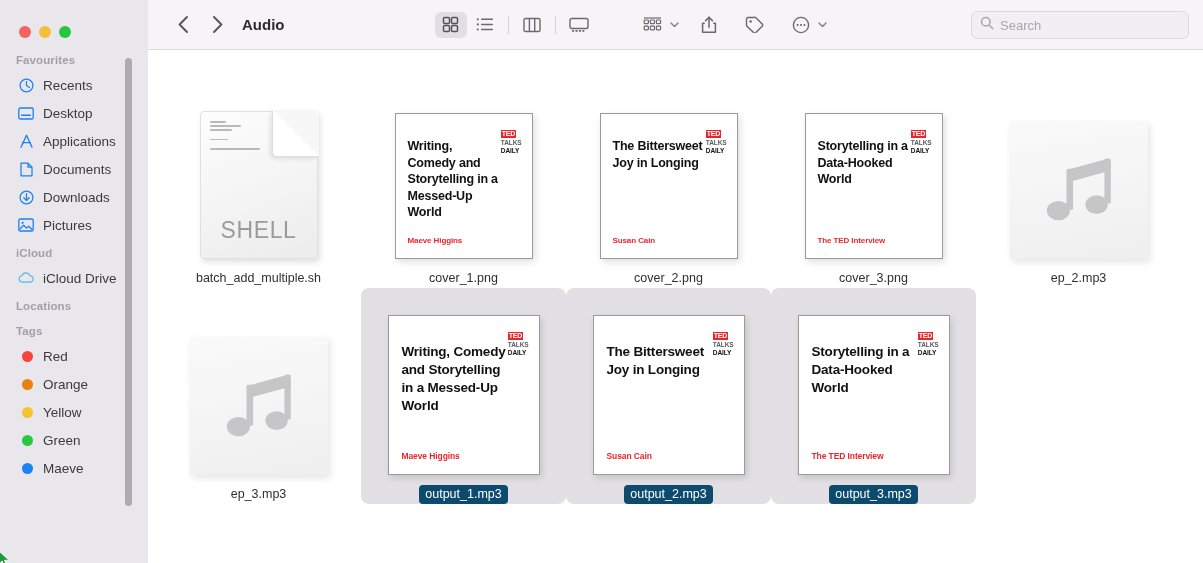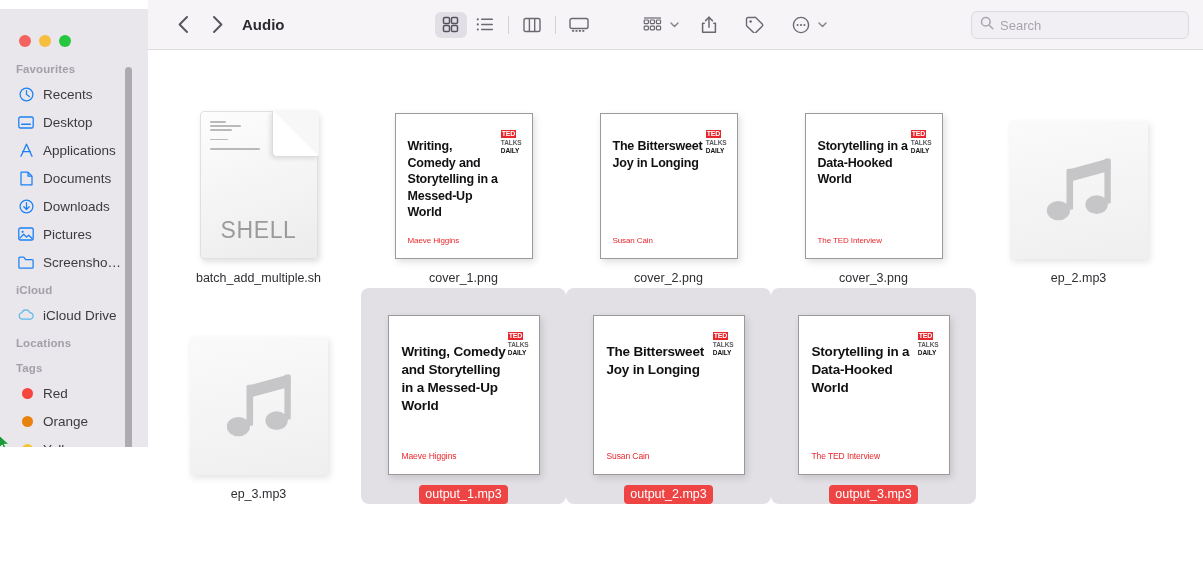--- a/index.html
+++ b/index.html
@@ -11,26 +11,25 @@
   }
   #window {
     position:relative;
     width:1203px; height:563px;
     display:flex;
     background:#ffffff;
   }
 
   
   #sidebar {
-    width:148px; height:438px;
+    width:148px; height:563px;
     background:#e9e6ec;
     position:relative;
     flex:0 0 148px;
     overflow:hidden;
-    margin-top:9px;
   }
   #traffic {
     display:flex; align-items:center; gap:8px;
     padding:18px 0 0 19px;
     height:46px;
   }
   .tl { width:12px; height:12px; border-radius:50%; display:block; }
   .tl.red    { background:#f4635e; }
   .tl.yellow { background:#f6bd3f; }
   .tl.green  { background:#25c73f; }
@@ -177,21 +176,21 @@
   .fname {
     margin-top:10px;
     font-size:12.5px;
     color:#2f2e33;
     white-space:nowrap;
     padding:2px 6px;
     border-radius:4px;
     line-height:15px;
   }
   .fname.sel {
-    background:#ef4444;
+    background:#0c4a6e;
     color:#ffffff;
   }
 
   
   .doc-icon {
     position:relative;
     width:118px;height:148px;
     background:linear-gradient(160deg,#fdfdfd 0%,#f3f3f3 60%,#ececec 100%);
     border:1px solid #e0e0e0;
     border-radius:4px;
@@ -254,21 +253,21 @@
     font-weight:bold;
     line-height:16.5px;
     color:#111113;
     letter-spacing:-0.2px;
     margin-top:10px;
     width:95px;
   }
   .cover.big .cover-title { font-size:13.5px; line-height:18px; width:104px; margin-top:12px;}
   .cover-author {
     font-size:8px;
-    font-weight:normal;
+    font-weight:bold;
     color:#e8272d;
     margin-top:auto;
     padding-bottom:3px;
     letter-spacing:-0.1px;
   }
   .cover.big .cover-author { font-size:8.5px; }
   .ted-logo {
     position:absolute;
     top:9px; right:10px;
     text-align:left;
@@ -355,28 +354,20 @@
         </div>
         <div class="sb-item">
           <span class="sb-icon">
             <svg width="16" height="14" viewBox="0 0 16 14">
               <rect x="0.8" y="1" width="14.4" height="12" rx="1.6" fill="none" stroke="#1a82f5" stroke-width="1.3"></rect>
               <circle cx="4.6" cy="4.8" r="1.15" fill="#1a82f5"></circle>
               <path d="M1.6 11.4 L5.6 7.2 L8.6 10.1 L10.6 8.2 L14.4 11.8" fill="none" stroke="#1a82f5" stroke-width="1.3" stroke-linejoin="round"></path>
             </svg>
           </span>
           <span class="sb-label">Pictures</span>
-        </div>
-        <div class="sb-item">
-          <span class="sb-icon">
-            <svg width="16" height="13" viewBox="0 0 16 13">
-              <path d="M0.9 3 L0.9 11.2 a1 1 0 0 0 1 1 L14.1 12.2 a1 1 0 0 0 1 -1 L15.1 4.6 a1 1 0 0 0 -1 -1 L7.6 3.6 L6.2 1.6 a1 1 0 0 0 -0.8 -0.4 L1.9 1.2 a1 1 0 0 0 -1 1 Z" fill="none" stroke="#1a82f5" stroke-width="1.25" stroke-linejoin="round"></path>
-            </svg>
-          </span>
-          <span class="sb-label">Screensho…</span>
         </div>
         <div class="sb-section">iCloud</div>
         <div class="sb-item">
           <span class="sb-icon">
             <svg width="17" height="12" viewBox="0 0 17 12">
               <path d="M4.4 10.4 a3.4 3.4 0 0 1 -0.3 -6.75 a4.4 4.4 0 0 1 8.35 -0.2 a3.2 3.2 0 0 1 0.35 6.95 Z" fill="none" stroke="#59b8ea" stroke-width="1.2" stroke-linejoin="round"></path>
             </svg>
           </span>
           <span class="sb-label">iCloud Drive</span>
         </div>

